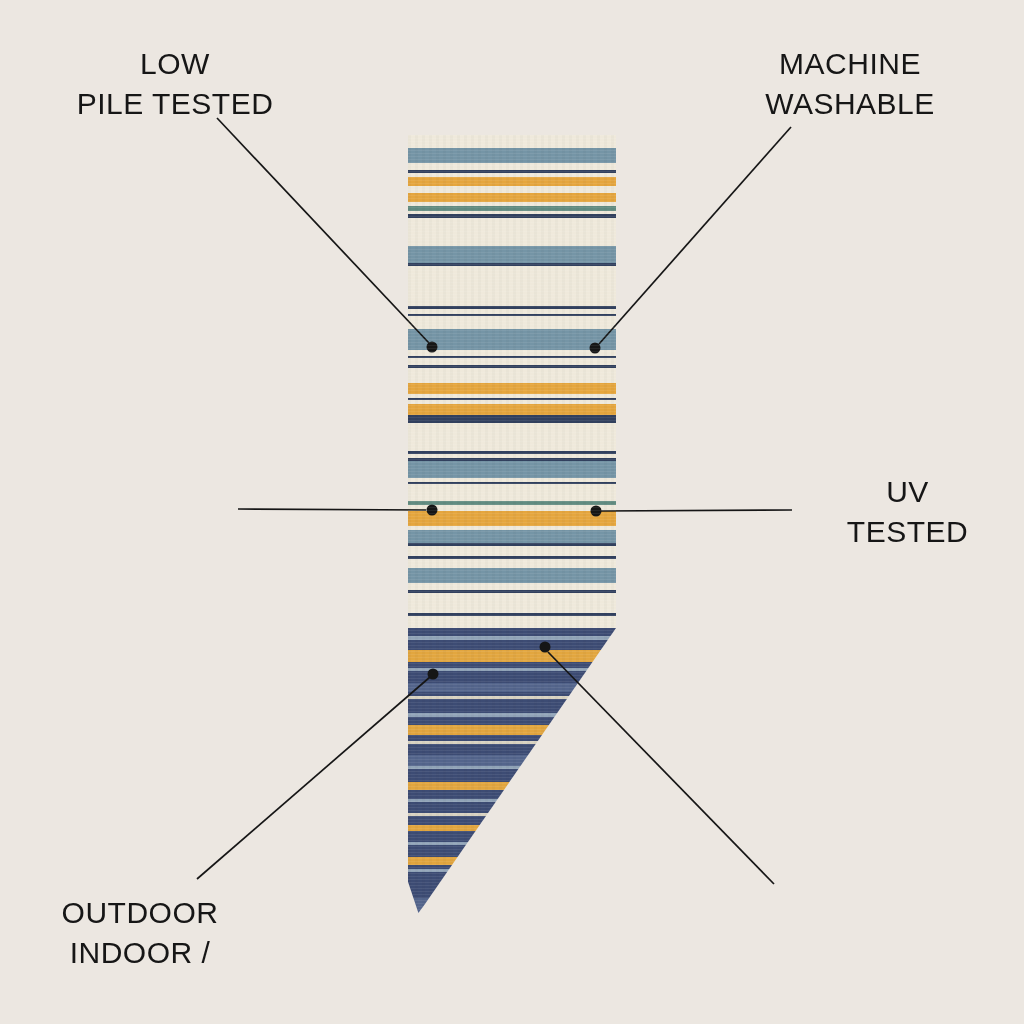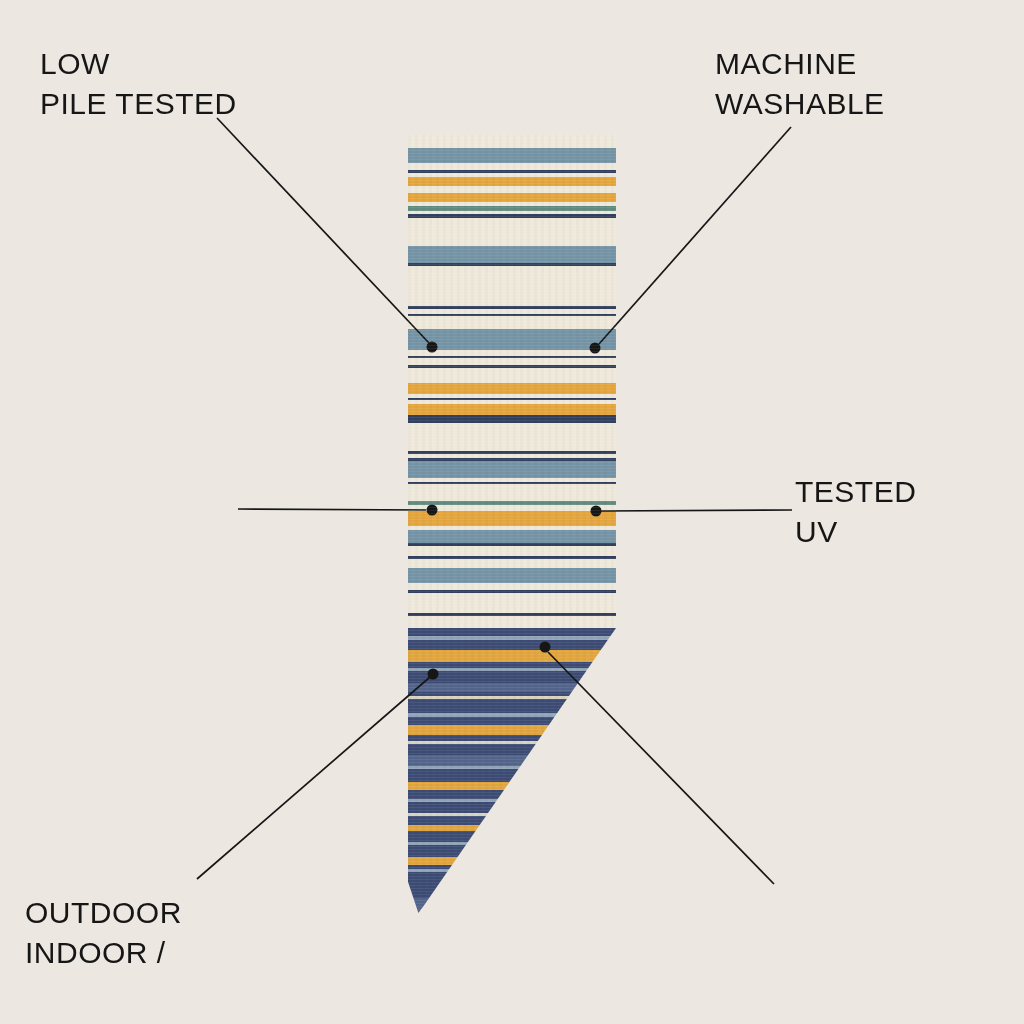--- a/index.html
+++ b/index.html
@@ -6,20 +6,21 @@
   .stage {
     position: relative;
     width: 1024px;
     height: 1024px;
     background: #ece7e1;
     font-family: "Liberation Sans", sans-serif;
     overflow: hidden;
   }
   .feature-label {
     position: absolute;
+    text-align: center;
     color: #161616;
     font-size: 30px;
     line-height: 40px;
     letter-spacing: 0.5px;
     font-weight: 400;
   }
   .feature-label span { display: block; }
   .callouts {
     position: absolute;
     left: 0; top: 0;
@@ -179,22 +180,22 @@
 
   <div class="feature-label" style="left:715px; top:44px; width:270px;">
     <span>MACHINE</span>
     <span>WASHABLE</span>
   </div>
 
   <div class="feature-label" style="left:30px; top:472px; width:225px;">
   </div>
 
   <div class="feature-label" style="left:795px; top:472px; width:225px;">
+    <span>UV</span>
     <span>TESTED</span>
-    <span>UV</span>
   </div>
 
   <div class="feature-label" style="left:25px; top:893px; width:230px;">
     <span>OUTDOOR</span>
     <span>INDOOR /</span>
   </div>
 
 
 </div>
 

